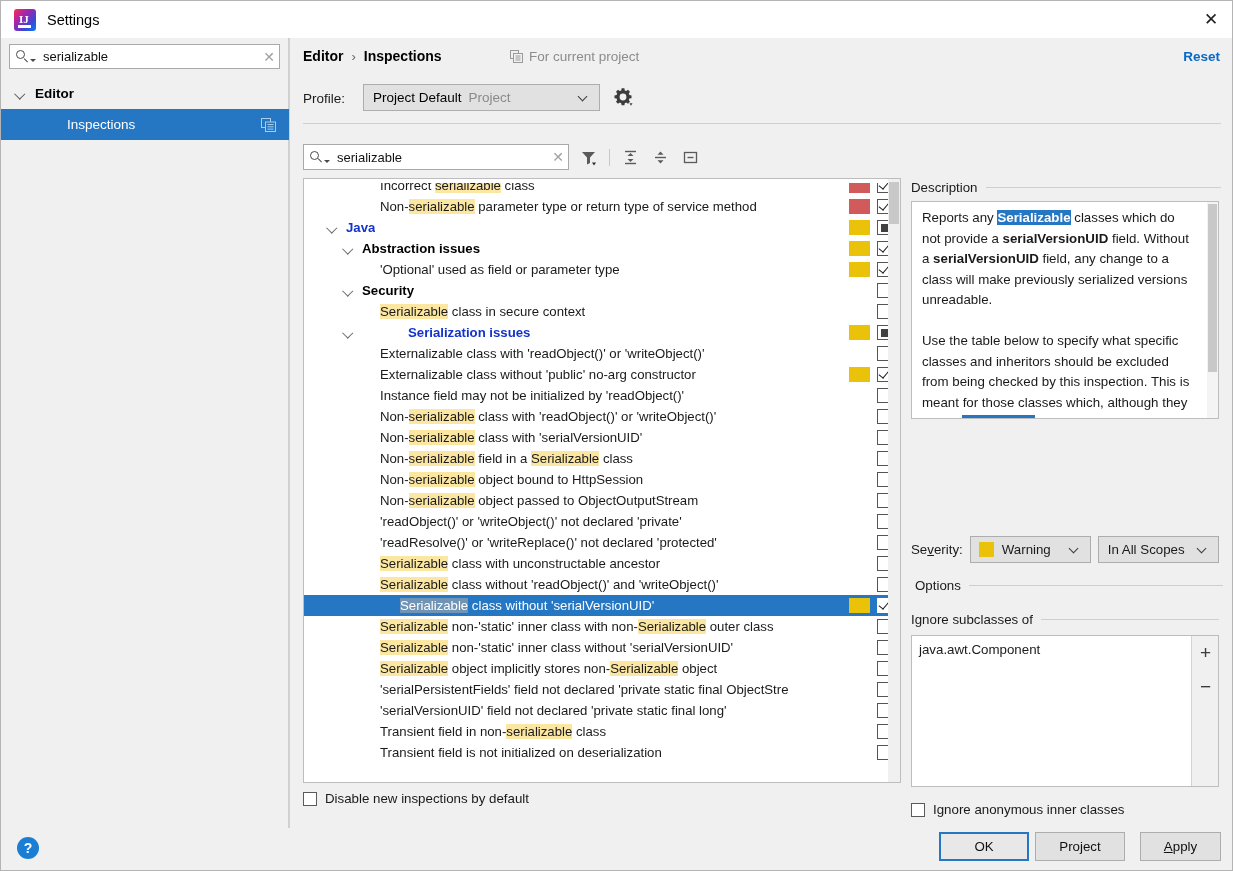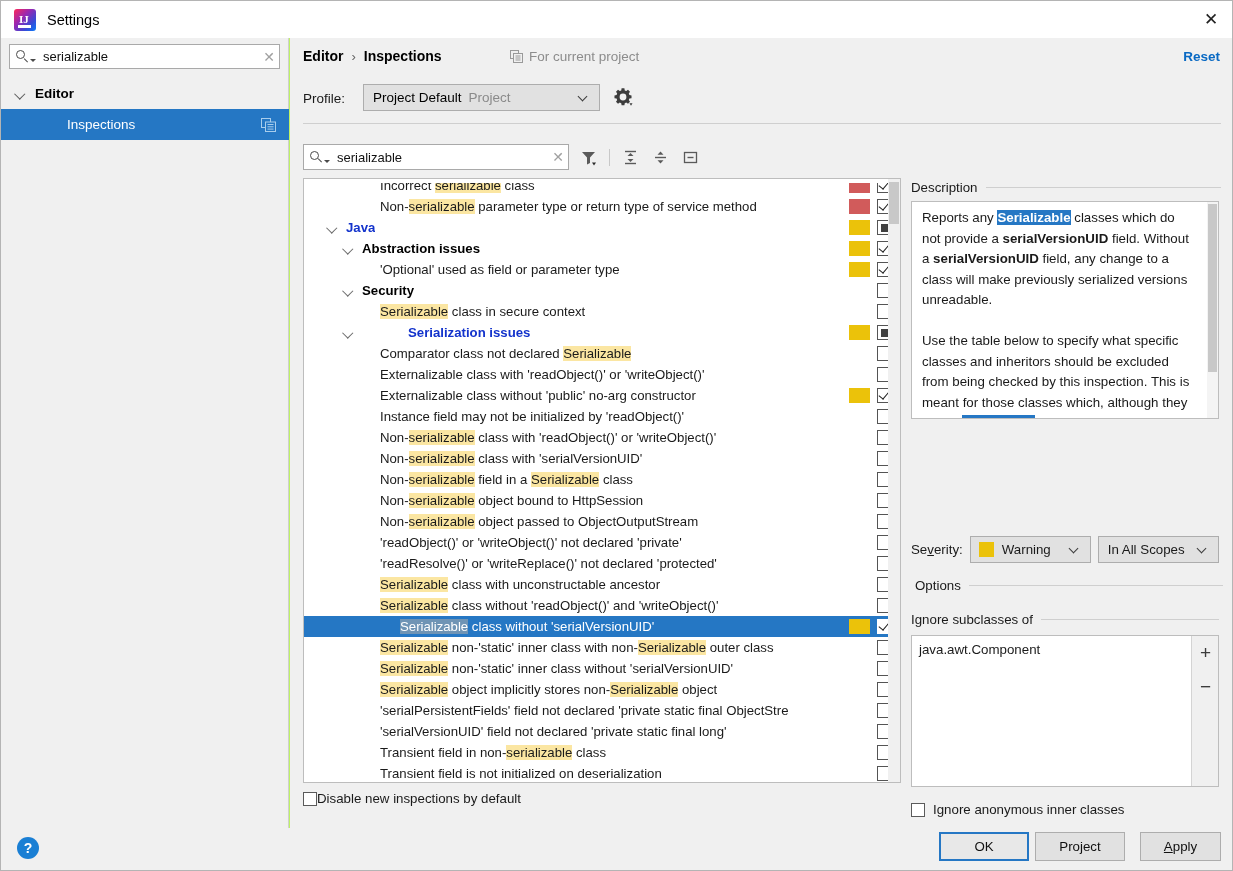--- a/index.html
+++ b/index.html
@@ -216,21 +216,21 @@
   }
   #list-scroll-thumb {
     position: absolute; right: 1px; top: 3px; width: 10px; height: 42px; background: #c8c8c8;
   }
   #list-fade-top {
     position: absolute; left: 0; top: 0; width: 586px; height: 4px; background: #fff;
   }
 
   #disable-new {
     position: absolute; left: 13px; top: 753px;
-    display: flex; align-items: center; font-size: 13.3px;
+    display: flex; align-items: center; gap: 8px; font-size: 13.3px;
   }
   .plain-cbox {
     width: 14px; height: 14px; border: 1.3px solid #5a5a5a; background: #fff; flex: none;
   }
 
   
   #rightcol { position: absolute; left: 621px; top: 140px; width: 310px; height: 640px; }
   .section-head {
     display: flex; align-items: center; gap: 8px; font-size: 13.3px; color: #1a1a1a;
   }
@@ -486,24 +486,20 @@
             <span class="insp-text" style="left: 76px;"><span class="hl">Serializable</span><span> class in secure context</span></span>
             <span class="cbox"></span>
           </div>
           <div class="insp-row">
             <span class="row-arrow" style="left: 39px;"></span>
             <span class="insp-text grp-blue" style="left: 58px; margin-left: 46px;"><span>Serialization issues</span></span>
             <span class="swatch" style="background: rgb(235, 194, 10);"></span>
             <span class="cbox">
               <span class="square"></span>
             </span>
-          </div>
-          <div class="insp-row">
-            <span class="insp-text" style="left: 76px;"><span>Comparator class not declared </span><span class="hl">Serializable</span></span>
-            <span class="cbox"></span>
           </div>
           <div class="insp-row">
             <span class="insp-text" style="left: 76px;"><span>Externalizable class with 'readObject()' or 'writeObject()'</span></span>
             <span class="cbox"></span>
           </div>
           <div class="insp-row">
             <span class="insp-text" style="left: 76px;"><span>Externalizable class without 'public' no-arg constructor</span></span>
             <span class="swatch" style="background: rgb(235, 194, 10);"></span>
             <span class="cbox">
               <span class="tick"></span>

